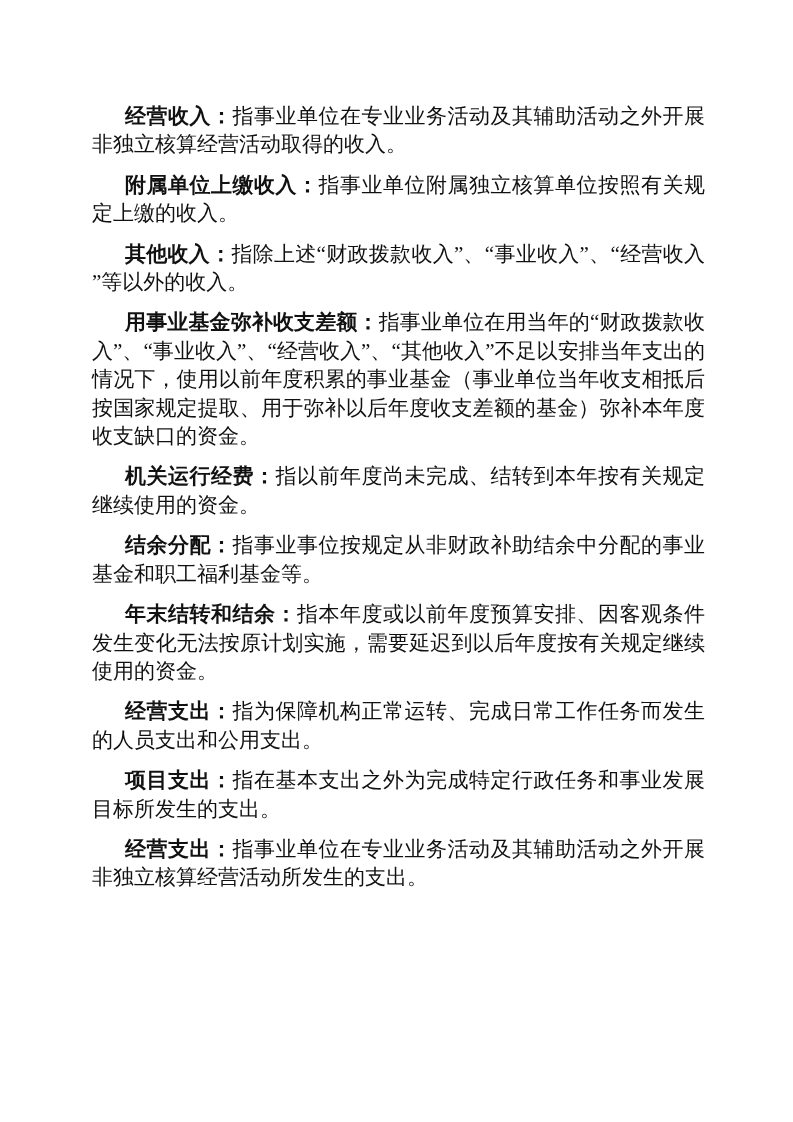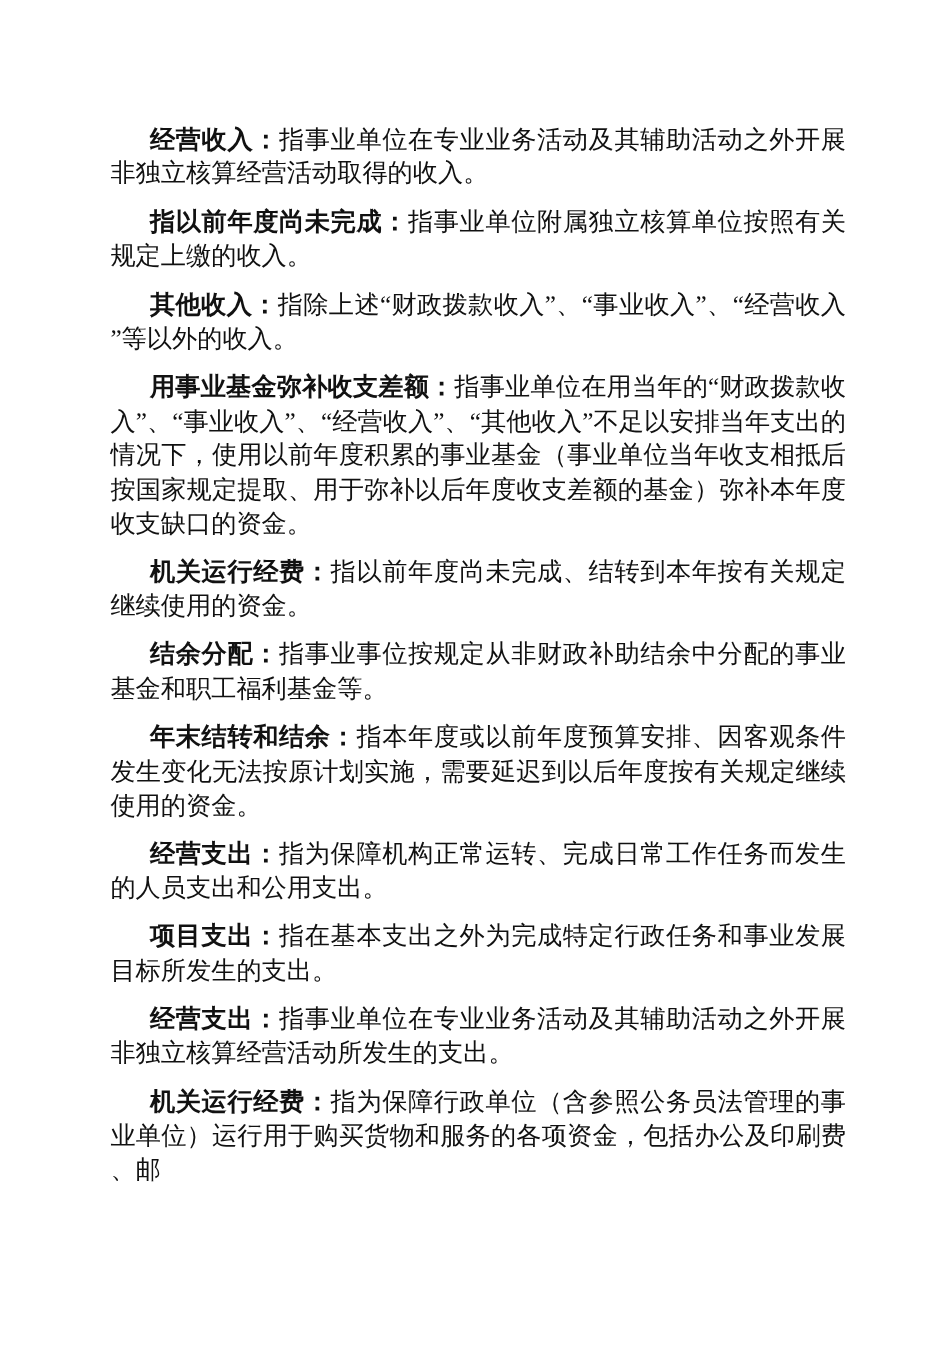--- a/index.html
+++ b/index.html
@@ -35,24 +35,23 @@
   .term {
     font-weight: bold;
   }
 </style>
 </head>
 <body>
 
 <div class="page">
   <div class="content">
     <p class="para"><span class="term">经营收入：</span><span>指事业单位在专业业务活动及其辅助活动之外开展非独立核算经营活动取得的收入。</span></p>
-    <p class="para"><span class="term">指以前年度尚未完成：</span><span>指事业单位附属独立核算单位按照有关规定上缴的收入。</span></p>
+    <p class="para"><span class="term">附属单位上缴收入：</span><span>指事业单位附属独立核算单位按照有关规定上缴的收入。</span></p>
     <p class="para"><span class="term">其他收入：</span><span>指除上述“财政拨款收入”、“事业收入”、“经营收入”等以外的收入。</span></p>
     <p class="para"><span class="term">用事业基金弥补收支差额：</span><span>指事业单位在用当年的“财政拨款收入”、“事业收入”、“经营收入”、“其他收入”不足以安排当年支出的情况下，使用以前年度积累的事业基金（事业单位当年收支相抵后按国家规定提取、用于弥补以后年度收支差额的基金）弥补本年度收支缺口的资金。</span></p>
     <p class="para"><span class="term">机关运行经费：</span><span>指以前年度尚未完成、结转到本年按有关规定继续使用的资金。</span></p>
     <p class="para"><span class="term">结余分配：</span><span>指事业事位按规定从非财政补助结余中分配的事业基金和职工福利基金等。</span></p>
     <p class="para"><span class="term">年末结转和结余：</span><span>指本年度或以前年度预算安排、因客观条件发生变化无法按原计划实施，需要延迟到以后年度按有关规定继续使用的资金。</span></p>
     <p class="para"><span class="term">经营支出：</span><span>指为保障机构正常运转、完成日常工作任务而发生的人员支出和公用支出。</span></p>
     <p class="para"><span class="term">项目支出：</span><span>指在基本支出之外为完成特定行政任务和事业发展目标所发生的支出。</span></p>
     <p class="para"><span class="term">经营支出：</span><span>指事业单位在专业业务活动及其辅助活动之外开展非独立核算经营活动所发生的支出。</span></p>
-    <p class="para"><span class="term">机关运行经费：</span><span>指为保障行政单位（含参照公务员法管理的事业单位）运行用于购买货物和服务的各项资金，包括办公及印刷费、邮</span></p>
   </div>
 </div>
 
 </body></html>

